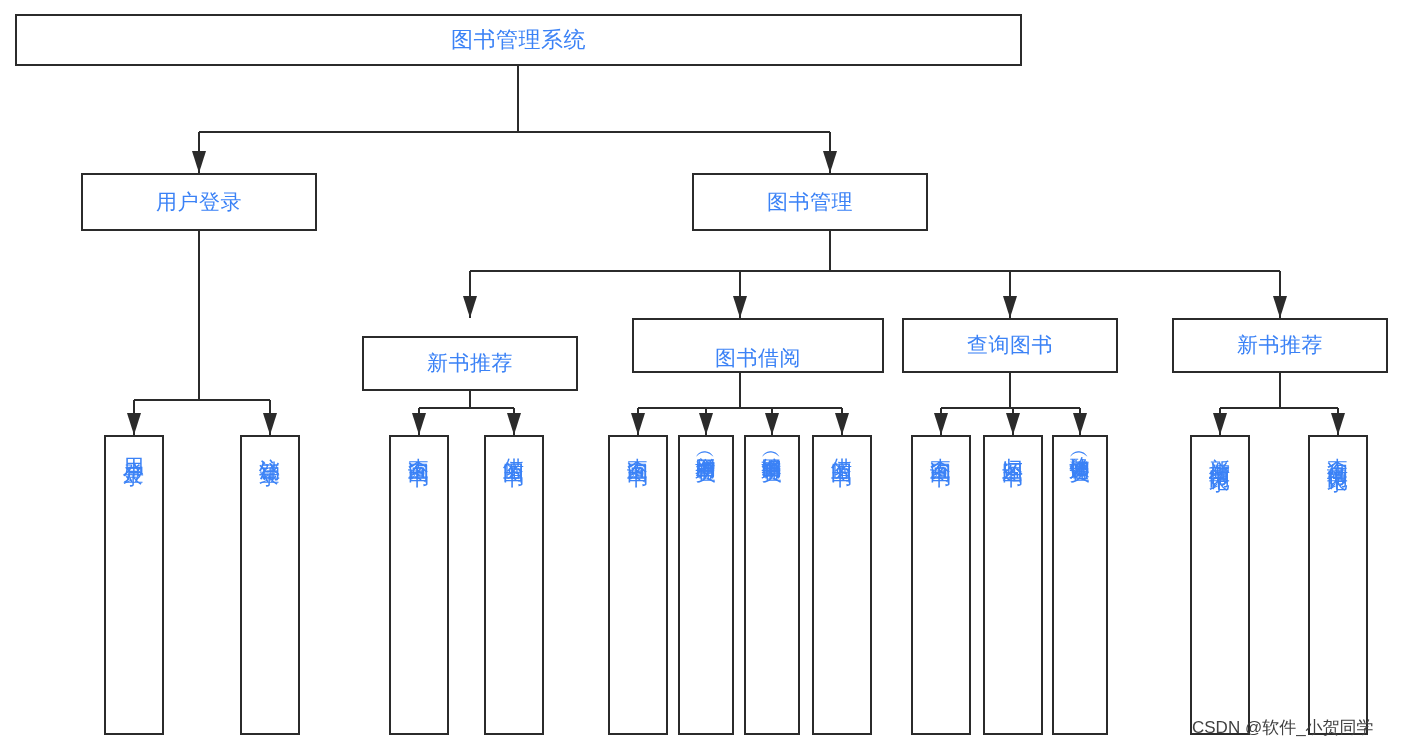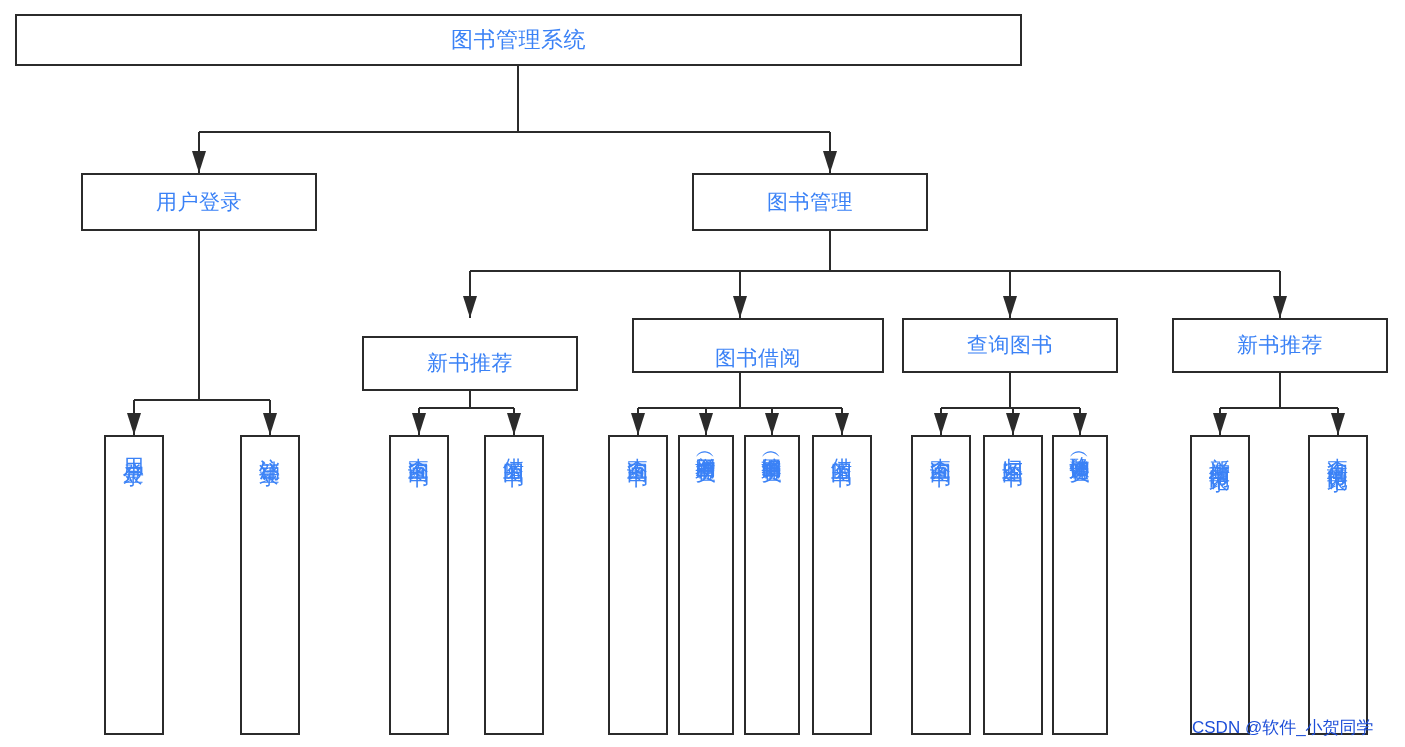--- a/index.html
+++ b/index.html
@@ -64,21 +64,21 @@
     letter-spacing: 3px;
     white-space: nowrap;
   }
   .node.vert.tall .node-label {
     font-size: 20px;
     letter-spacing: 1px;
   }
   .watermark {
     position: absolute;
     font-size: 17px;
-    color: #1d4ed8;
+    color: #404040;
     white-space: nowrap;
     user-select: none;
   }
 </style>
 </head>
 <body>
 
 <div id="diagram-root">
 
   <svg id="edge-layer" width="1405" height="747" viewBox="0 0 1405 747" xmlns="http://www.w3.org/2000/svg">

